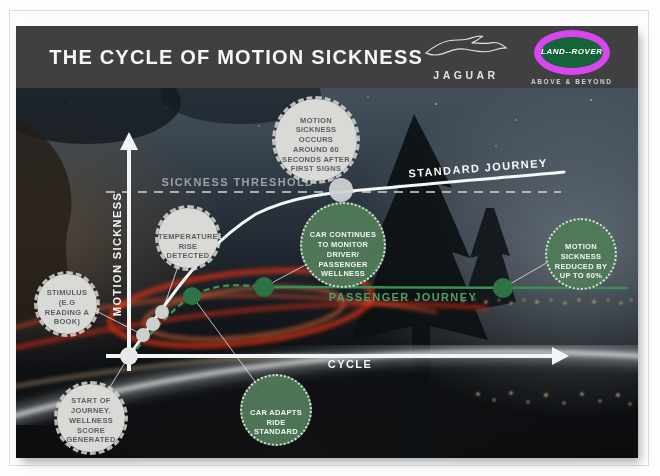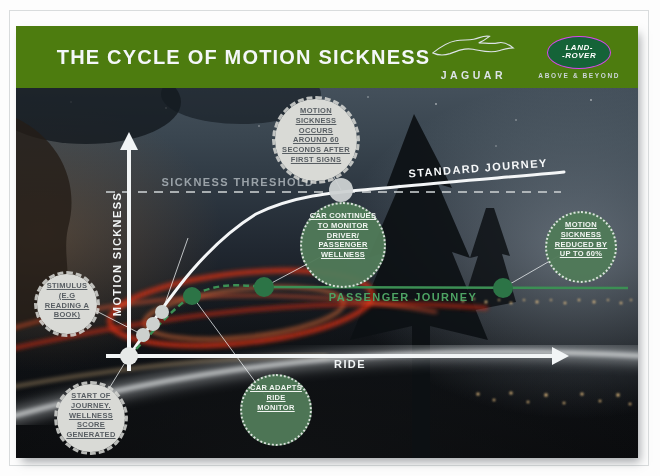--- a/index.html
+++ b/index.html
@@ -2,61 +2,61 @@
 <html><head>
 <meta charset="utf-8">
 <style>
   html,body{margin:0;padding:0;background:#ffffff;width:660px;height:476px;overflow:hidden;
     font-family:"Liberation Sans","DejaVu Sans",sans-serif;}
   .stage{position:relative;width:660px;height:476px;background:#fdfdfd;}
   .outer-frame{position:absolute;left:9px;top:10px;right:11px;bottom:10px;border:1px solid #d9dcdd;}
   .card{position:absolute;left:16px;top:26px;width:622px;height:432px;background:#0b0d0f;
     box-shadow:4px 6px 9px -2px rgba(80,86,92,.5);}
   
-  .header{position:relative;height:62px;background:#4d7c0f;display:flex;align-items:center;
-    justify-content:flex-end;padding:0 18px 0 26px;box-sizing:border-box;}
+  .header{position:relative;height:62px;background:#404040;display:flex;align-items:center;
+    justify-content:center;padding:0 18px 0 26px;box-sizing:border-box;}
   .title{color:#f4f7f9;font-size:20px;font-weight:bold;letter-spacing:1.2px;}
   .logos{display:flex;align-items:center;gap:22px;}
   .jaguar{display:flex;flex-direction:column;align-items:center;gap:12px;}
   .jaguar svg{width:86px;height:24px;}
   .jaguar-word{color:#dde3e8;font-size:10.5px;letter-spacing:3.5px;font-weight:bold;}
   .landrover{display:flex;flex-direction:column;align-items:center;gap:3px;}
-  .lr-oval{width:62px;height:31px;border-radius:50%;background:#156338;border:1px solid #d946ef;
-    display:flex;flex-direction:column;align-items:center;justify-content:center;line-height:1;}
+  .lr-oval{width:62px;height:31px;border-radius:50%;background:#156338;border:7px solid #d946ef;
+    display:flex;align-items:center;justify-content:center;line-height:1;}
   .lr-oval span{color:#ffffff;font-size:8px;font-weight:bold;letter-spacing:.5px;font-style:italic;}
   .lr-tagline{color:#cdd5da;font-size:6.5px;letter-spacing:1.6px;font-weight:bold;}
   
   .photo{position:relative;width:622px;height:370px;overflow:hidden;
     background:
       radial-gradient(340px 240px at 90% 44%, rgba(150,162,172,.55), rgba(150,162,172,0) 70%),
       radial-gradient(280px 210px at 4% 40%, rgba(128,94,60,.5), rgba(128,94,60,0) 65%),
       radial-gradient(520px 240px at 45% 100%, rgba(16,18,20,.92), rgba(16,18,20,0) 72%),
       linear-gradient(180deg,#44505b 0%,#3a4650 13%,#2d3741 28%,#202730 44%,#161b21 58%,#0e1115 72%,#0a0b0d 100%);}
   .photo svg.scene{position:absolute;left:0;top:0;}
   
   .lbl{position:absolute;font-weight:bold;letter-spacing:1.4px;font-size:11px;text-align:center;}
   .lbl-threshold{left:122px;top:88px;width:200px;color:#9aa2a8;}
   .lbl-standard{left:372px;top:74px;width:180px;color:#f6f8f9;transform:rotate(-4.5deg);}
   .lbl-wellness{left:297px;top:203px;width:180px;color:#4da263;}
   .lbl-time{left:304px;top:270px;width:60px;color:#f2f5f6;}
   .lbl-motion{left:22px;top:159px;width:160px;height:14px;color:#f2f5f6;transform:rotate(-90deg);}
   
-  .bubble{position:absolute;border-radius:50%;display:flex;align-items:flex-start;justify-content:center;
-    text-align:center;box-sizing:border-box;line-height:1.3;font-weight:bold;letter-spacing:.3px;text-decoration:underline;}
+  .bubble{position:absolute;border-radius:50%;display:flex;align-items:flex-end;justify-content:center;
+    text-align:center;box-sizing:border-box;line-height:1.3;font-weight:bold;letter-spacing:.3px;}
   .bubble-gray{background:#d9dad6;border:3px dashed rgba(217,218,214,.85);background-clip:padding-box;
     color:#585e63;}
   .bubble-green{background:rgba(80,122,88,.96);border:2px dotted rgba(255,255,255,.8);color:#f1f5f1;}
   .bubble .txt{padding:7px;font-size:7.5px;}
   .b-occurs  {left:256px;top:8px;  width:88px;height:88px;}
   .b-temp    {left:139px;top:117px;width:66px;height:66px;}
   .b-stim    {left:18px; top:183px;width:66px;height:66px;}
   .b-start   {left:38px; top:293px;width:74px;height:74px;}
   .b-monitor {left:284px;top:114px;width:86px;height:86px;}
   .b-adapts  {left:224px;top:286px;width:72px;height:72px;}
-  .b-reduced {left:529px;top:123px;width:72px;height:72px;}
+  .b-reduced {left:529px;top:130px;width:72px;height:72px;}
 </style>
 </head>
 <body>
 
 <div class="stage">
   <div class="outer-frame"></div>
 
   <div class="card">
 
     <div class="header">
@@ -180,39 +180,42 @@
           <circle cx="137" cy="236" r="7" fill="#cdd1ce"></circle>
           <circle cx="146" cy="224" r="7" fill="#cdd1ce"></circle>
           <circle cx="325" cy="102" r="12" fill="#ccd1d2" opacity="0.95"></circle>
           <circle cx="176" cy="208" r="9" fill="#2c7446"></circle>
           <circle cx="248" cy="199" r="10" fill="#2c7446"></circle>
           <circle cx="487" cy="200" r="10" fill="#2c7446"></circle>
         </g>
       </svg>
 
       <div class="lbl lbl-motion">MOTION SICKNESS</div>
-      <div class="lbl lbl-time">RIDE</div>
+      <div class="lbl lbl-time">CYCLE</div>
       <div class="lbl lbl-threshold">SICKNESS THRESHOLD</div>
       <div class="lbl lbl-standard">STANDARD JOURNEY</div>
       <div class="lbl lbl-wellness">PASSENGER JOURNEY</div>
 
       <div class="bubble bubble-gray b-occurs">
         <div class="txt">MOTION SICKNESS OCCURS AROUND 60 SECONDS AFTER FIRST SIGNS</div>
       </div>
+      <div class="bubble bubble-gray b-temp">
+        <div class="txt">TEMPERATURE RISE DETECTED</div>
+      </div>
       <div class="bubble bubble-gray b-stim">
         <div class="txt">STIMULUS (E.G READING A BOOK)</div>
       </div>
       <div class="bubble bubble-green b-monitor">
         <div class="txt">CAR CONTINUES TO MONITOR DRIVER/ PASSENGER WELLNESS</div>
       </div>
       <div class="bubble bubble-gray b-start">
         <div class="txt">START OF JOURNEY. WELLNESS SCORE GENERATED</div>
       </div>
       <div class="bubble bubble-green b-adapts">
-        <div class="txt">CAR ADAPTS RIDE MONITOR</div>
+        <div class="txt">CAR ADAPTS RIDE STANDARD</div>
       </div>
       <div class="bubble bubble-green b-reduced">
         <div class="txt">MOTION SICKNESS REDUCED BY UP TO 60%</div>
       </div>
 
     </div>
   </div>
 </div>
 
 </body></html>

